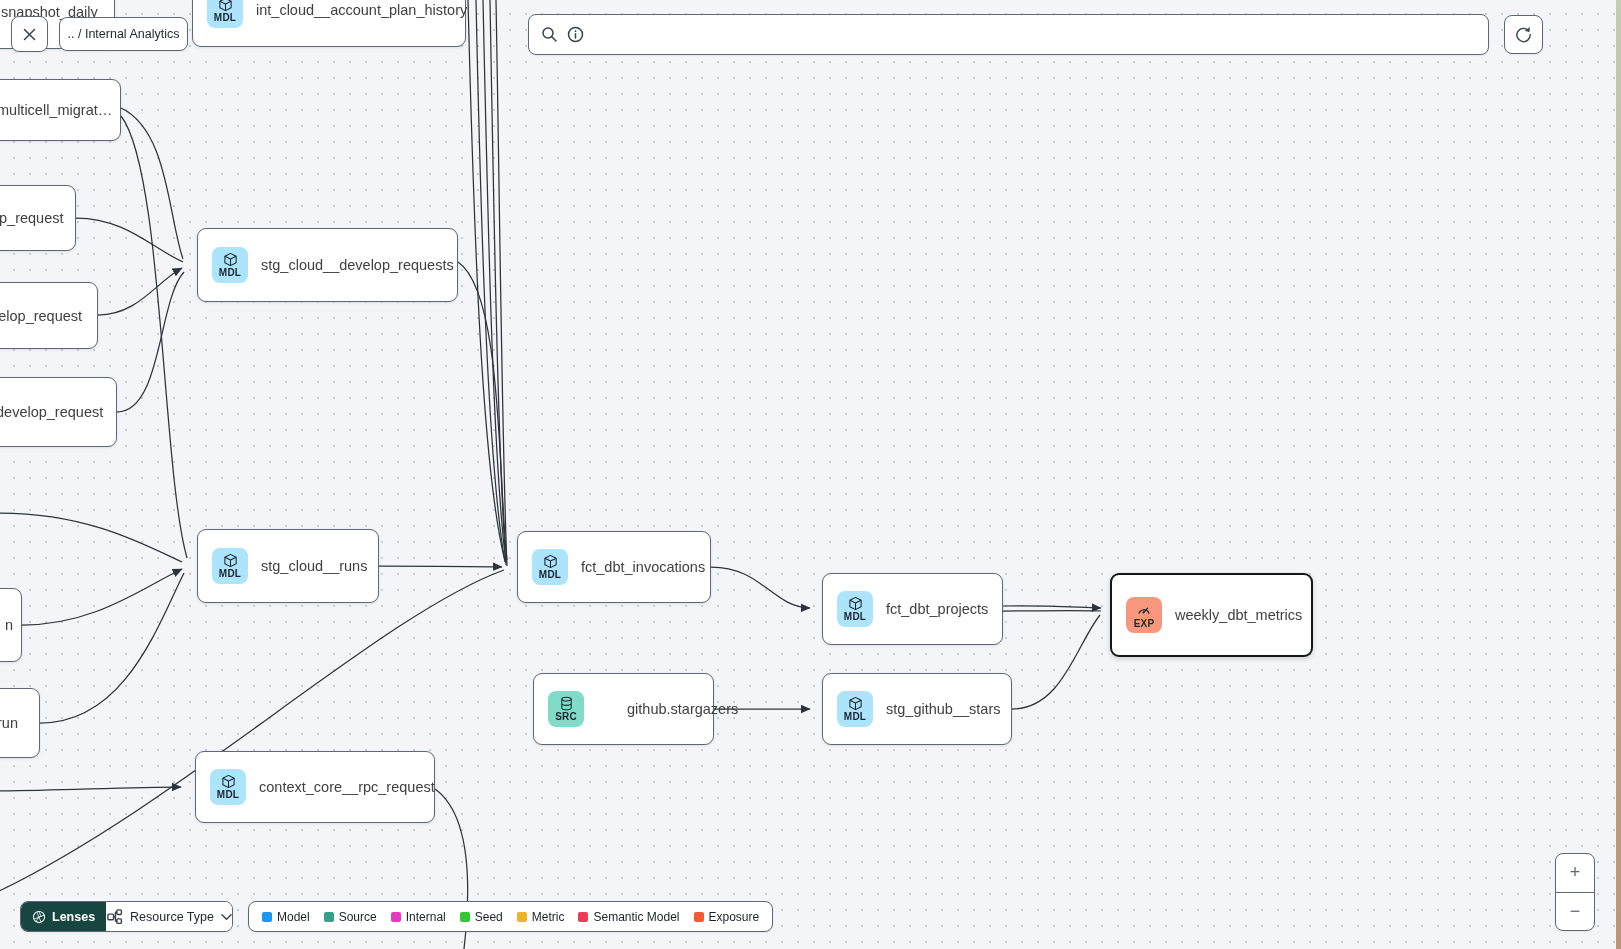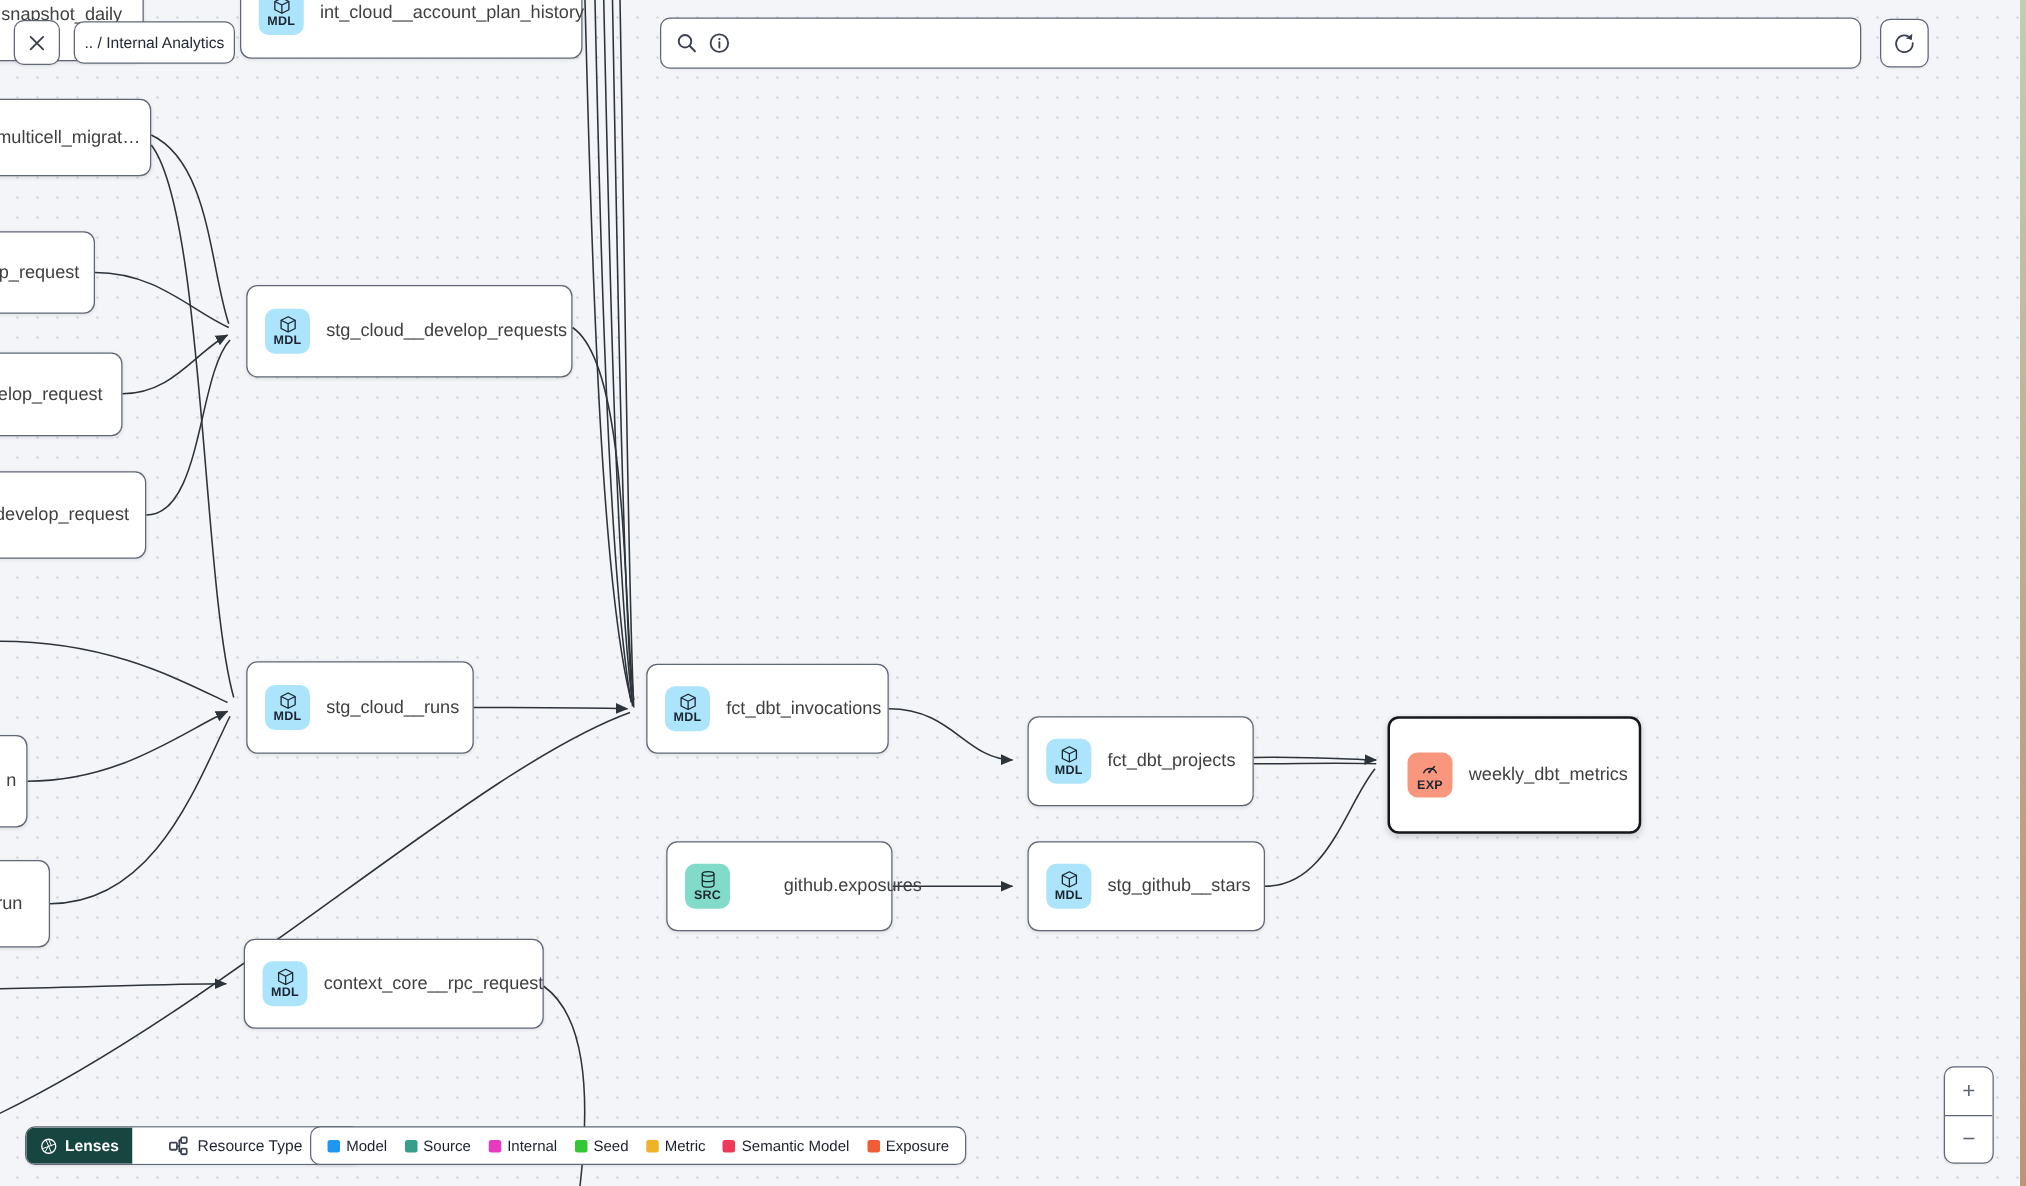--- a/index.html
+++ b/index.html
@@ -49,21 +49,21 @@
     font-family:"Liberation Sans",sans-serif;font-size:14px;color:#1b212c;
   }
   #refresh-btn{left:1504px;top:15px;width:39px;height:39px;justify-content:center;cursor:pointer;}
   
   #lens-group{left:20px;top:901px;height:31px;padding:0;overflow:hidden;cursor:pointer;}
   #lenses-btn{
     display:flex;align-items:center;gap:6px;height:100%;padding:0 11px;
     background:#174540;color:#fff;font-size:12.5px;font-weight:600;
   }
   #resource-type-btn{
-    display:flex;align-items:center;gap:7px;height:100%;padding:0 28px;
+    display:flex;align-items:center;gap:7px;height:100%;padding:0 0;
     background:#fff;color:#232936;font-size:12.5px;
   }
   #legend{left:248px;top:901px;height:31px;padding:0 13px;gap:14px;text-align:right;}
   .legend-item{display:flex;align-items:center;gap:5px;}
   .legend-item .swatch{width:10px;height:10px;border-radius:2px;}
   .legend-item .llabel{font-size:12px;color:#1b212c;}
   
   #zoom-ctl{left:1555px;top:853px;width:40px;height:78px;flex-direction:column;padding:0;overflow:hidden;}
   #zoom-ctl .zbtn{
     flex:1;width:100%;display:flex;align-items:center;justify-content:center;
@@ -195,21 +195,21 @@
               <g fill="none" stroke="#1c2430" stroke-width="1.1" stroke-linejoin="round">
                 <path d="M8 1.5 L14 4.5 V11.5 L8 14.5 L2 11.5 V4.5 Z"></path>
                 <path d="M2 4.5 L8 7.5 L14 4.5 M8 7.5 V14.5"></path>
               </g>
             </svg>
           </span>
           <span class="blabel">MDL</span>
         </div>
         <span class="nlabel">fct_dbt_projects</span>
       </div>
-      <div class="node selected" style="left: 1110px; top: 573px; width: 203px; height: 94px;">
+      <div class="node selected" style="left: 1110px; top: 573px; width: 203px; height: 84px;">
         <div class="badge" style="background: rgb(249, 151, 126);">
           <span style="display: flex; line-height: 0;">
             <svg width="16" height="16" viewBox="0 0 16 16">
               <g fill="none" stroke="#1c2430" stroke-width="1.2" stroke-linecap="round">
                 <path d="M3 11.2 A5.4 5.4 0 0 1 13 11.2"></path>
                 <path d="M7.5 10.5 L11.6 6.2"></path>
               </g>
               <circle cx="7.5" cy="10.5" r="1" fill="#1c2430"></circle>
             </svg>
           </span>
@@ -225,21 +225,21 @@
           <span style="display: flex; line-height: 0;">
             <svg width="15" height="15" viewBox="0 0 16 16">
               <g fill="none" stroke="#1c2430" stroke-width="1.1">
                 <ellipse cx="8" cy="3.3" rx="5" ry="2"></ellipse>
                 <path d="M3 3.3 V12.7 A5 2 0 0 0 13 12.7 V3.3 M3 8 A5 2 0 0 0 13 8"></path>
               </g>
             </svg>
           </span>
           <span class="blabel">SRC</span>
         </div>
-        <span class="nlabel">github.exposures</span>
+        <span class="nlabel">github.stargazers</span>
       </div>
       <div class="node" style="left: 822px; top: 673px; width: 190px; height: 72px;">
         <div class="badge" style="background: rgb(171, 228, 251);">
           <span style="display: flex; line-height: 0;">
             <svg width="15" height="15" viewBox="0 0 16 16">
               <g fill="none" stroke="#1c2430" stroke-width="1.1" stroke-linejoin="round">
                 <path d="M8 1.5 L14 4.5 V11.5 L8 14.5 L2 11.5 V4.5 Z"></path>
                 <path d="M2 4.5 L8 7.5 L14 4.5 M8 7.5 V14.5"></path>
               </g>
             </svg>

